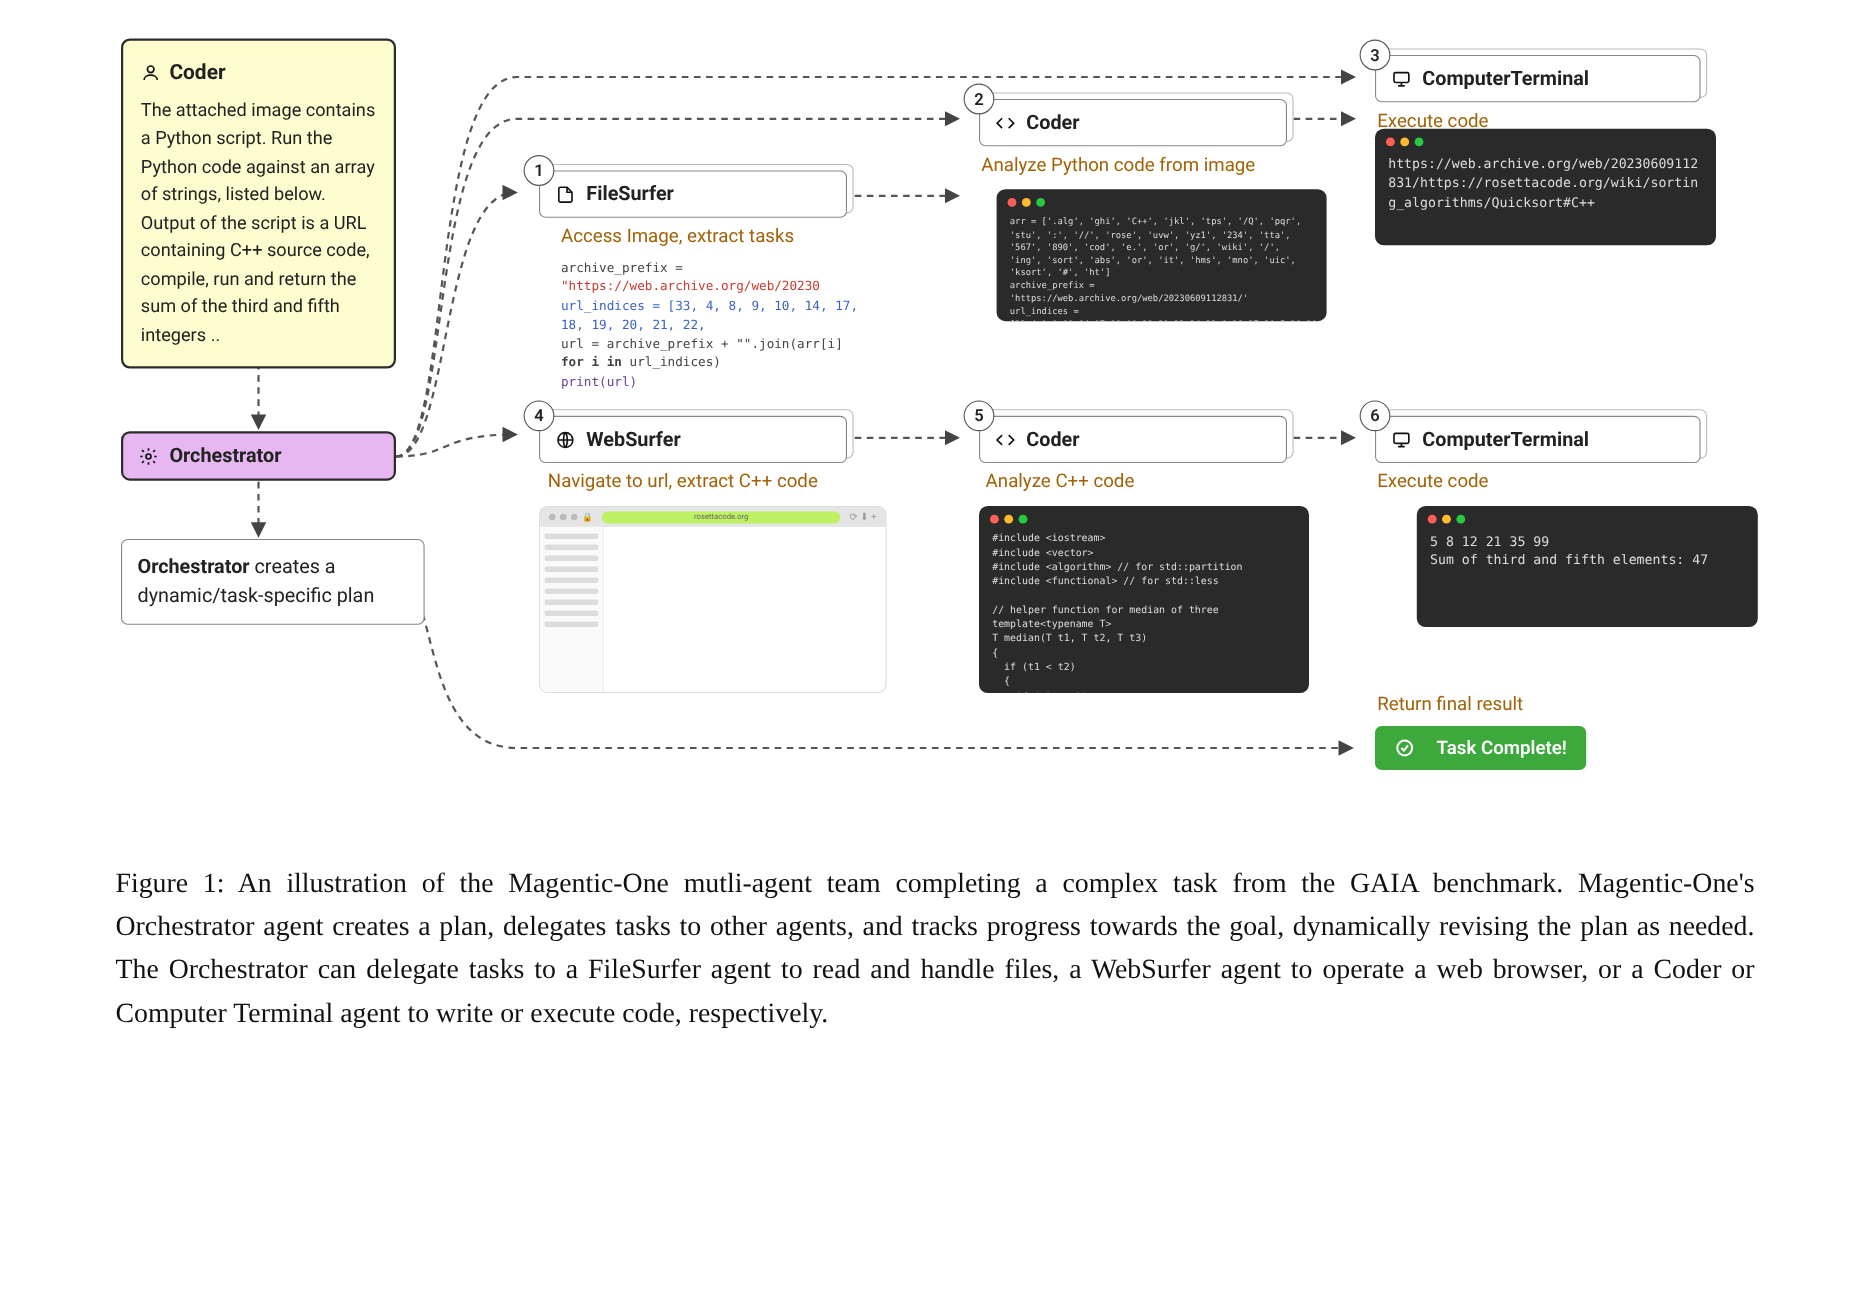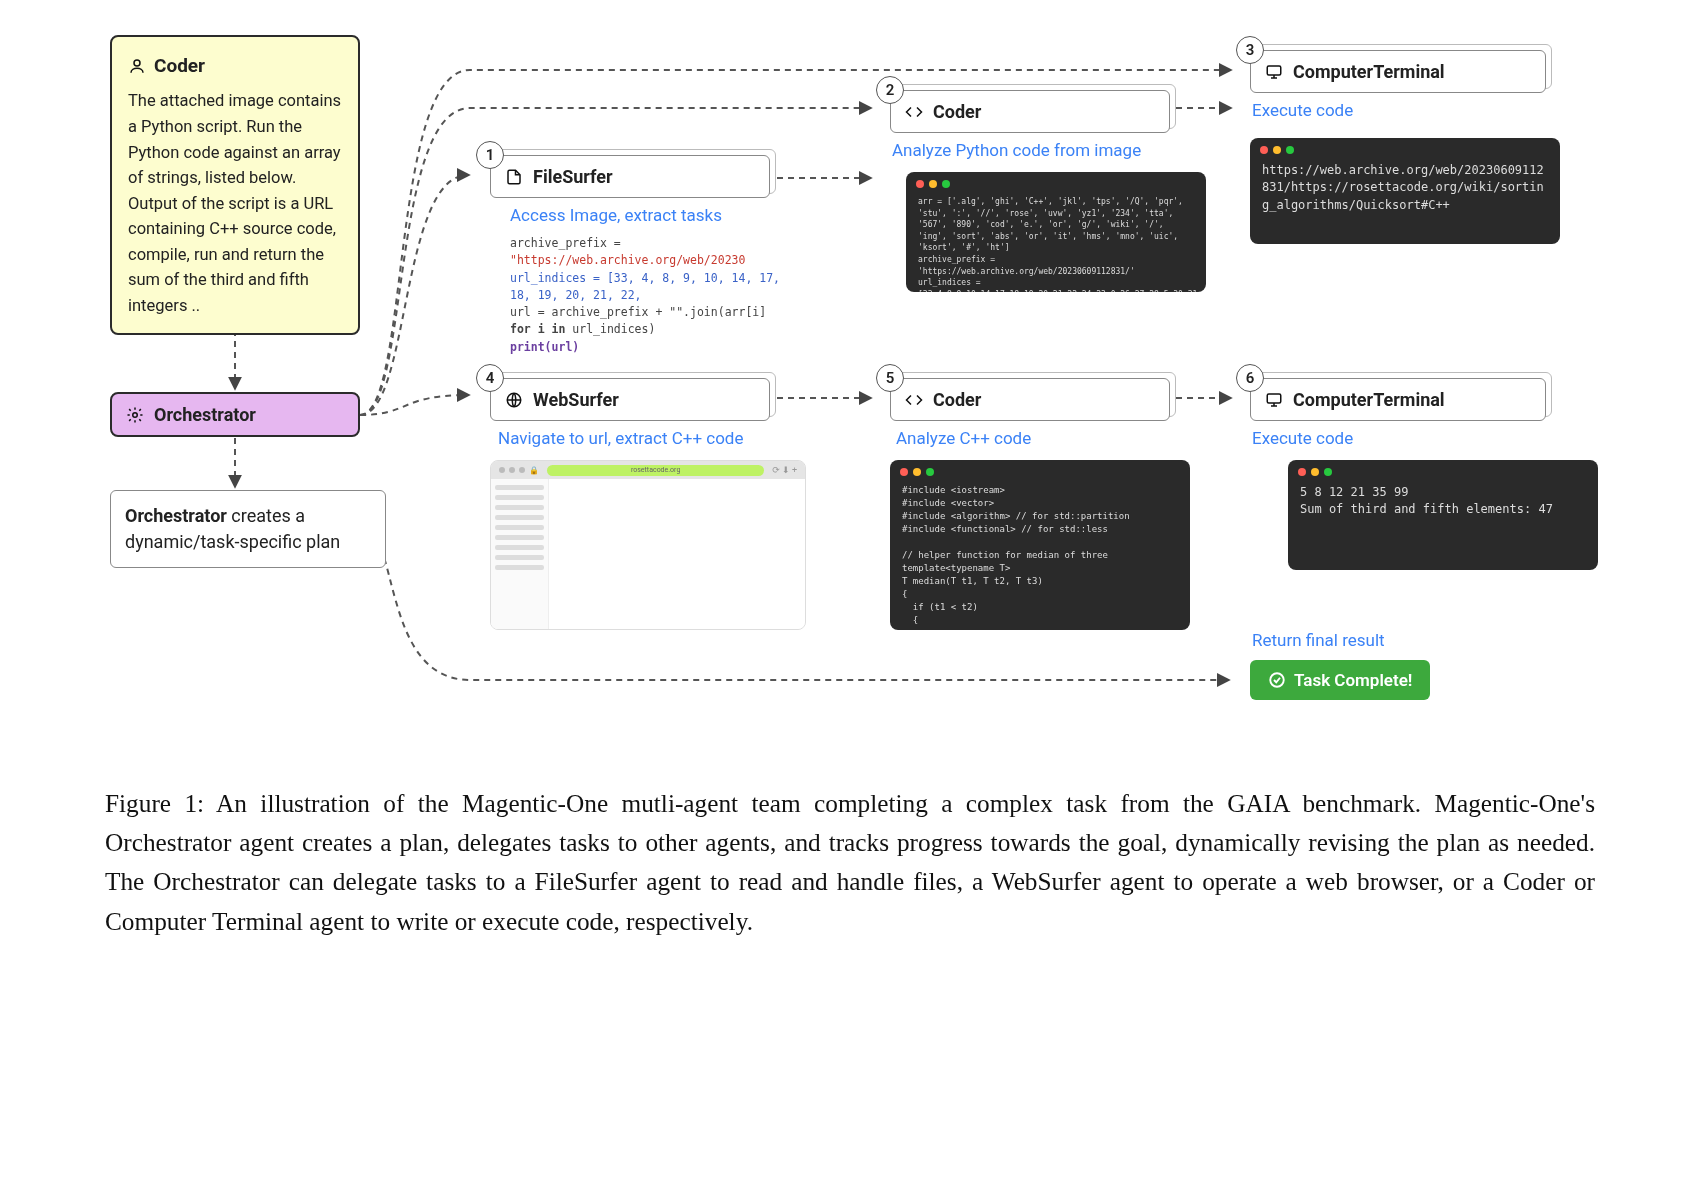--- a/index.html
+++ b/index.html
@@ -51,21 +51,21 @@
     font-weight: 600;
     font-size: 15px;
     display: flex;
     align-items: center;
     justify-content: center;
     z-index: 2;
   }
   .subtext {
     position: absolute;
     font-size: 17px;
-    color: #3b82f6;
+    color: #a16207;
   }
   .code-panel {
     position: absolute;
     background: #2a2a2a;
     color: #ddd;
     border-radius: 8px;
     font-family: "Menlo", "Consolas", monospace;
     font-size: 10px;
     padding: 24px 12px 12px 12px;
     line-height: 1.45;
@@ -124,21 +124,21 @@
     line-height: 1.45;
   }
   .complete-btn {
     position: absolute;
     background: #3da93d;
     color: #fff;
     border-radius: 6px;
     padding: 10px 18px;
     font-weight: 600;
     font-size: 17px;
-    display: flex; align-items:center; gap:8px;
+    display: flex; align-items:center; gap:20px;
   }
   .browser-mock {
     position: absolute;
     background: #f1f1f1;
     border-radius: 8px;
     border: 1px solid #ddd;
     overflow: hidden;
     font-size: 8px;
     color: #555;
   }
@@ -236,21 +236,21 @@
           <path d="M14 3v6h6"></path>
         </svg>
       <span class="agent-title">FileSurfer</span>
     </div>
   </div>
   <div class="subtext" style="left:510px; top:205px;">Access Image, extract tasks</div>
   <div class="extract-panel" style="left:510px; top:235px; width:275px;">
     <div><span>archive_prefix = </span><span style="color:#c73a2f;">"https://web.archive.org/web/20230</span></div>
     <div style="color:#3a62c7;">url_indices = [33, 4, 8, 9, 10, 14, 17, 18, 19, 20, 21, 22,</div>
     <div><span>url = archive_prefix + "".join(arr[i] </span><b>for i in </b><span>url_indices)</span></div>
-    <div style="color:#6b3fa0;font-weight:700;">print(url)</div>
+    <div style="color:#6b3fa0;font-weight:400;">print(url)</div>
   </div>
 
   <div class="stack" style="left:890px; top:90px; width:280px;">
     <div class="step-badge">2</div>
     <div class="stack-inner">
       <svg class="icon" viewBox="0 0 24 24" fill="none" stroke="#111" stroke-width="2">
           <path d="M8 6l-6 6 6 6M16 6l6 6-6 6"></path>
         </svg>
       <span class="agent-title">Coder</span>
     </div>
@@ -274,21 +274,21 @@
     <div class="step-badge">3</div>
     <div class="stack-inner">
       <svg class="icon" viewBox="0 0 24 24" fill="none" stroke="#111" stroke-width="2">
           <rect x="3" y="4" width="18" height="12" rx="2"></rect>
           <path d="M8 20h8M12 16v4"></path>
         </svg>
       <span class="agent-title">ComputerTerminal</span>
     </div>
   </div>
   <div class="subtext" style="left:1252px; top:100px;">Execute code</div>
-  <div class="code-panel" style="left:1250px; top:138px; width:310px; height:106px; font-size:12px;">
+  <div class="code-panel" style="left:1250px; top:117px; width:310px; height:106px; font-size:12px;">
     <div class="dots">
         <span class="r"></span>
         <span class="y"></span>
         <span class="g"></span>
       </div>
     <div style="white-space:pre-wrap; word-break:break-all;">https://web.archive.org/web/20230609112831/https://rosettacode.org/wiki/sorting_algorithms/Quicksort#C++</div>
   </div>
 
   <div class="stack" style="left:490px; top:378px; width:280px;">
     <div class="step-badge">4</div>

